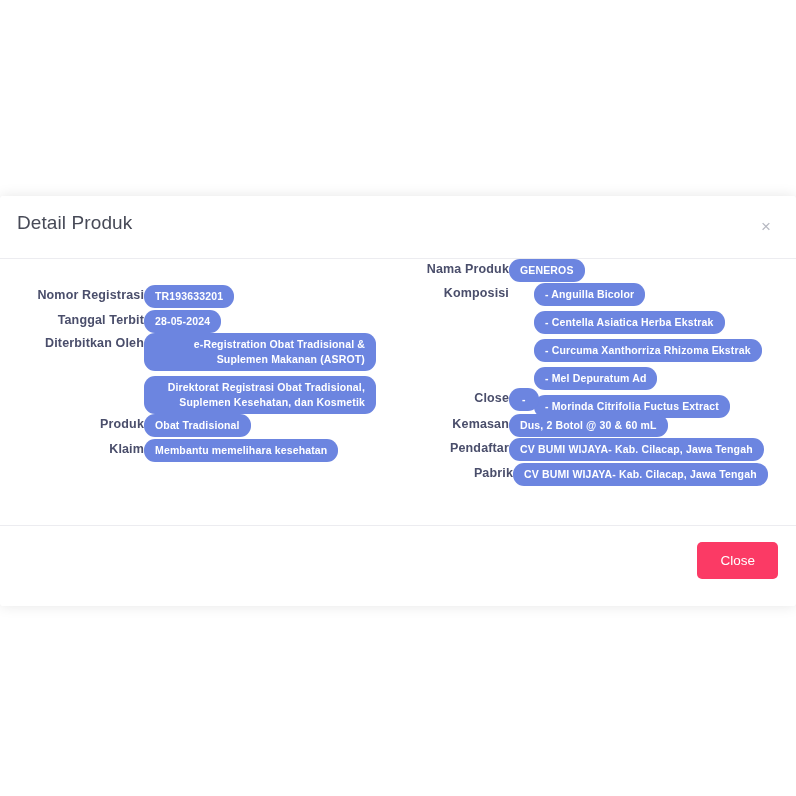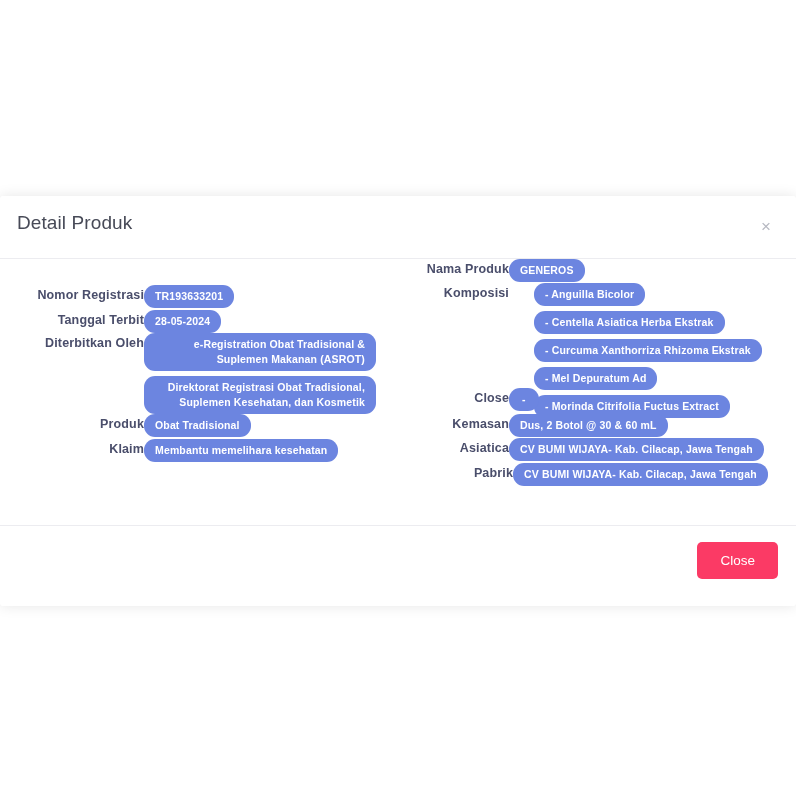--- a/index.html
+++ b/index.html
@@ -198,21 +198,21 @@
             <span class="badge wide dash">-</span>
           </div>
         </div>
         <div class="field" style="left: 5px; top: 155px;">
           <div class="field-label">Kemasan</div>
           <div class="field-values">
             <span class="badge wide">Dus, 2 Botol @ 30 &amp; 60 mL</span>
           </div>
         </div>
         <div class="field" style="left: 5px; top: 179px;">
-          <div class="field-label">Asiatica</div>
+          <div class="field-label">Pendaftar</div>
           <div class="field-values">
             <span class="badge wide">CV BUMI WIJAYA- Kab. Cilacap, Jawa Tengah</span>
           </div>
         </div>
         <div class="field" style="left: 9px; top: 204px;">
           <div class="field-label">Pabrik</div>
           <div class="field-values">
             <span class="badge wide">CV BUMI WIJAYA- Kab. Cilacap, Jawa Tengah</span>
           </div>
         </div>

